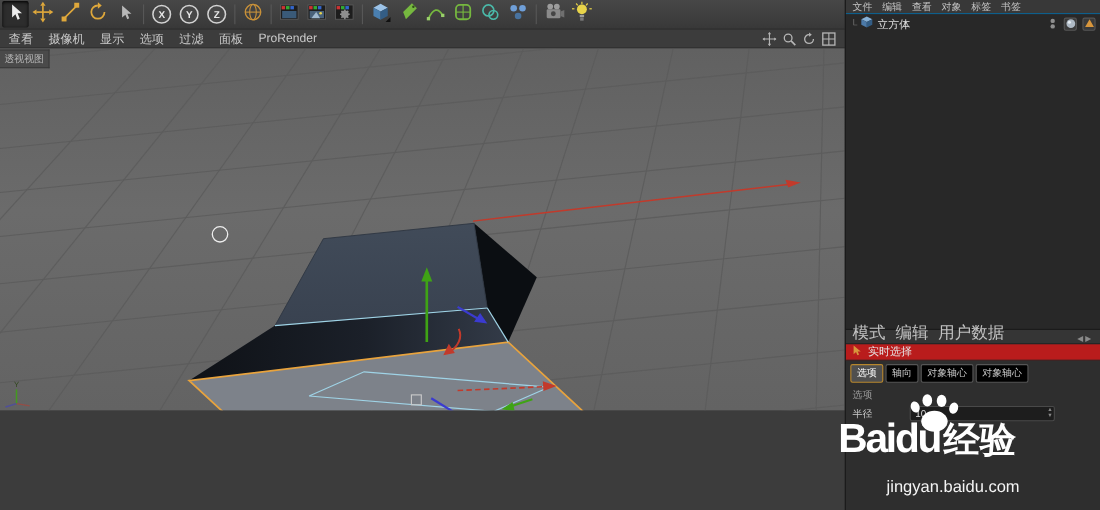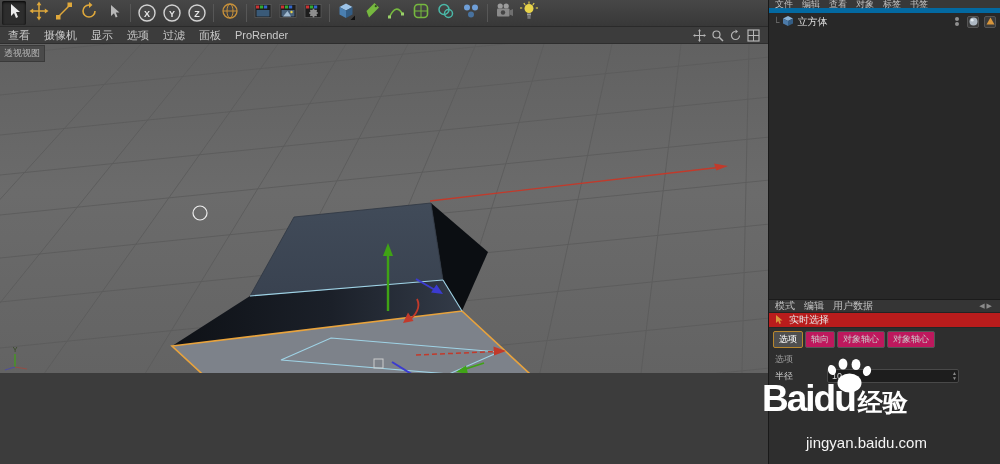--- a/index.html
+++ b/index.html
@@ -53,43 +53,43 @@
   .scene{position:absolute;left:0;top:0;}
   .axis-gizmo{position:absolute;left:2px;bottom:2px;z-index:5;opacity:.85;}
 
   
   .right{
     position:absolute;left:768px;top:0;width:232px;height:464px;
     background:#2b2b2b;border-left:1px solid #191919;
   }
   .pmenu{
     height:13px;display:flex;align-items:center;gap:9px;padding:0 6px;
-    background:#383838;border-bottom:5px solid #0369a1;
+    background:#383838;border-bottom:1px solid #0369a1;
     font-size:9px;color:#c2c2c2;white-space:nowrap;
   }
   .om-body{height:287px;background:#282828;border-bottom:1px solid #1b1b1b;}
   .obj-row{height:17px;display:flex;align-items:center;gap:3px;padding:0 4px;font-size:10px;color:#e0e0e0;}
   .obj-row .tree{color:#777;font-size:9px;}
   .obj-spacer{flex:1;}
   .vis-dots{display:flex;flex-direction:column;gap:1px;margin-right:3px;}
   .vis-dots i{width:4px;height:4px;border-radius:50%;background:#8f8f8f;}
   .tag{width:12px;height:12px;border-radius:2px;background:#3a3a3a;border:1px solid #555;
        display:flex;align-items:center;justify-content:center;margin-left:2px;}
 
   .am{position:absolute;left:0;top:300px;right:0;bottom:0;background:#2e2e2e;}
   .am-menu{
-    height:13px;display:flex;align-items:center;gap:9px;padding:0 6px;
-    background:#353535;border-bottom:1px solid #232323;font-size:10px;color:#c2c2c2;
+    height:13px;display:flex;align-items:flex-end;gap:9px;padding:0 6px;
+    background:#353535;border-bottom:1px solid #232323;font-size:15px;color:#c2c2c2;
   }
   .am-nav{margin-left:auto;color:#8a8a8a;font-size:7px;letter-spacing:2px;}
   .am-nav::after{content:"\25C0 \25B6";}
   .am-tool{height:15px;display:flex;align-items:center;gap:4px;padding:0 5px;
     background:#b91c1c;border-bottom:1px solid #262626;font-size:10px;color:#e6e6e6;}
   .am-tabs{display:flex;gap:2px;padding:3px 4px 2px 4px;}
-  .tab{font-size:9px;color:#c8c8c8;padding:1px 5px;background:#be185d;
+  .tab{font-size:9px;color:#c8c8c8;padding:1px 5px;background:#000000;
        border:1px solid #565656;border-radius:2px;white-space:nowrap;}
   .tab.active{background:#4f4f4f;color:#fff;border-color:var(--tab_active_border);}
   .am-group{font-size:9px;color:#9a9a9a;padding:3px 6px 1px 6px;}
   .am-row{display:flex;align-items:flex-end;gap:6px;padding:2px 6px;font-size:9px;color:#cccccc;}
   .num-input{
     margin-left:28px;width:132px;height:14px;position:relative;
     background:#1d1d1d;border:1px solid #494949;border-radius:2px;
     color:#ddd;font-size:9px;display:flex;align-items:center;padding:0 4px;
   }
   .spinner{position:absolute;right:1px;top:0;bottom:0;display:flex;flex-direction:column;
@@ -99,21 +99,21 @@
   .checkbox{width:11px;height:11px;background:#1d1d1d;border:1px solid #4d4d4d;border-radius:1px;
     display:flex;align-items:center;justify-content:center;color:#e8e8e8;font-size:9px;line-height:9px;}
   .checkbox.checked::after{content:"\2713";}
 
   
   .wm{position:absolute;left:758px;top:358px;width:236px;height:106px;z-index:40;
       color:#fff;pointer-events:none;}
   .wm .paw{position:absolute;left:66px;top:0;}
   .wm .brand-line{position:absolute;left:4px;top:20px;white-space:nowrap;}
   .wm .brand{font-weight:bold;font-size:37px;letter-spacing:-2px;}
-  .wm .suffix{font-weight:bold;font-size:25px;margin-left:3px;}
+  .wm .suffix{font-weight:bold;font-size:33px;margin-left:3px;}
   .wm .site{position:absolute;left:48px;top:76px;font-size:15px;opacity:.95;}
 </style>
 </head>
 <body>
 
 <div class="app">
 
   <div class="left">
 
     <div class="toolbar">

